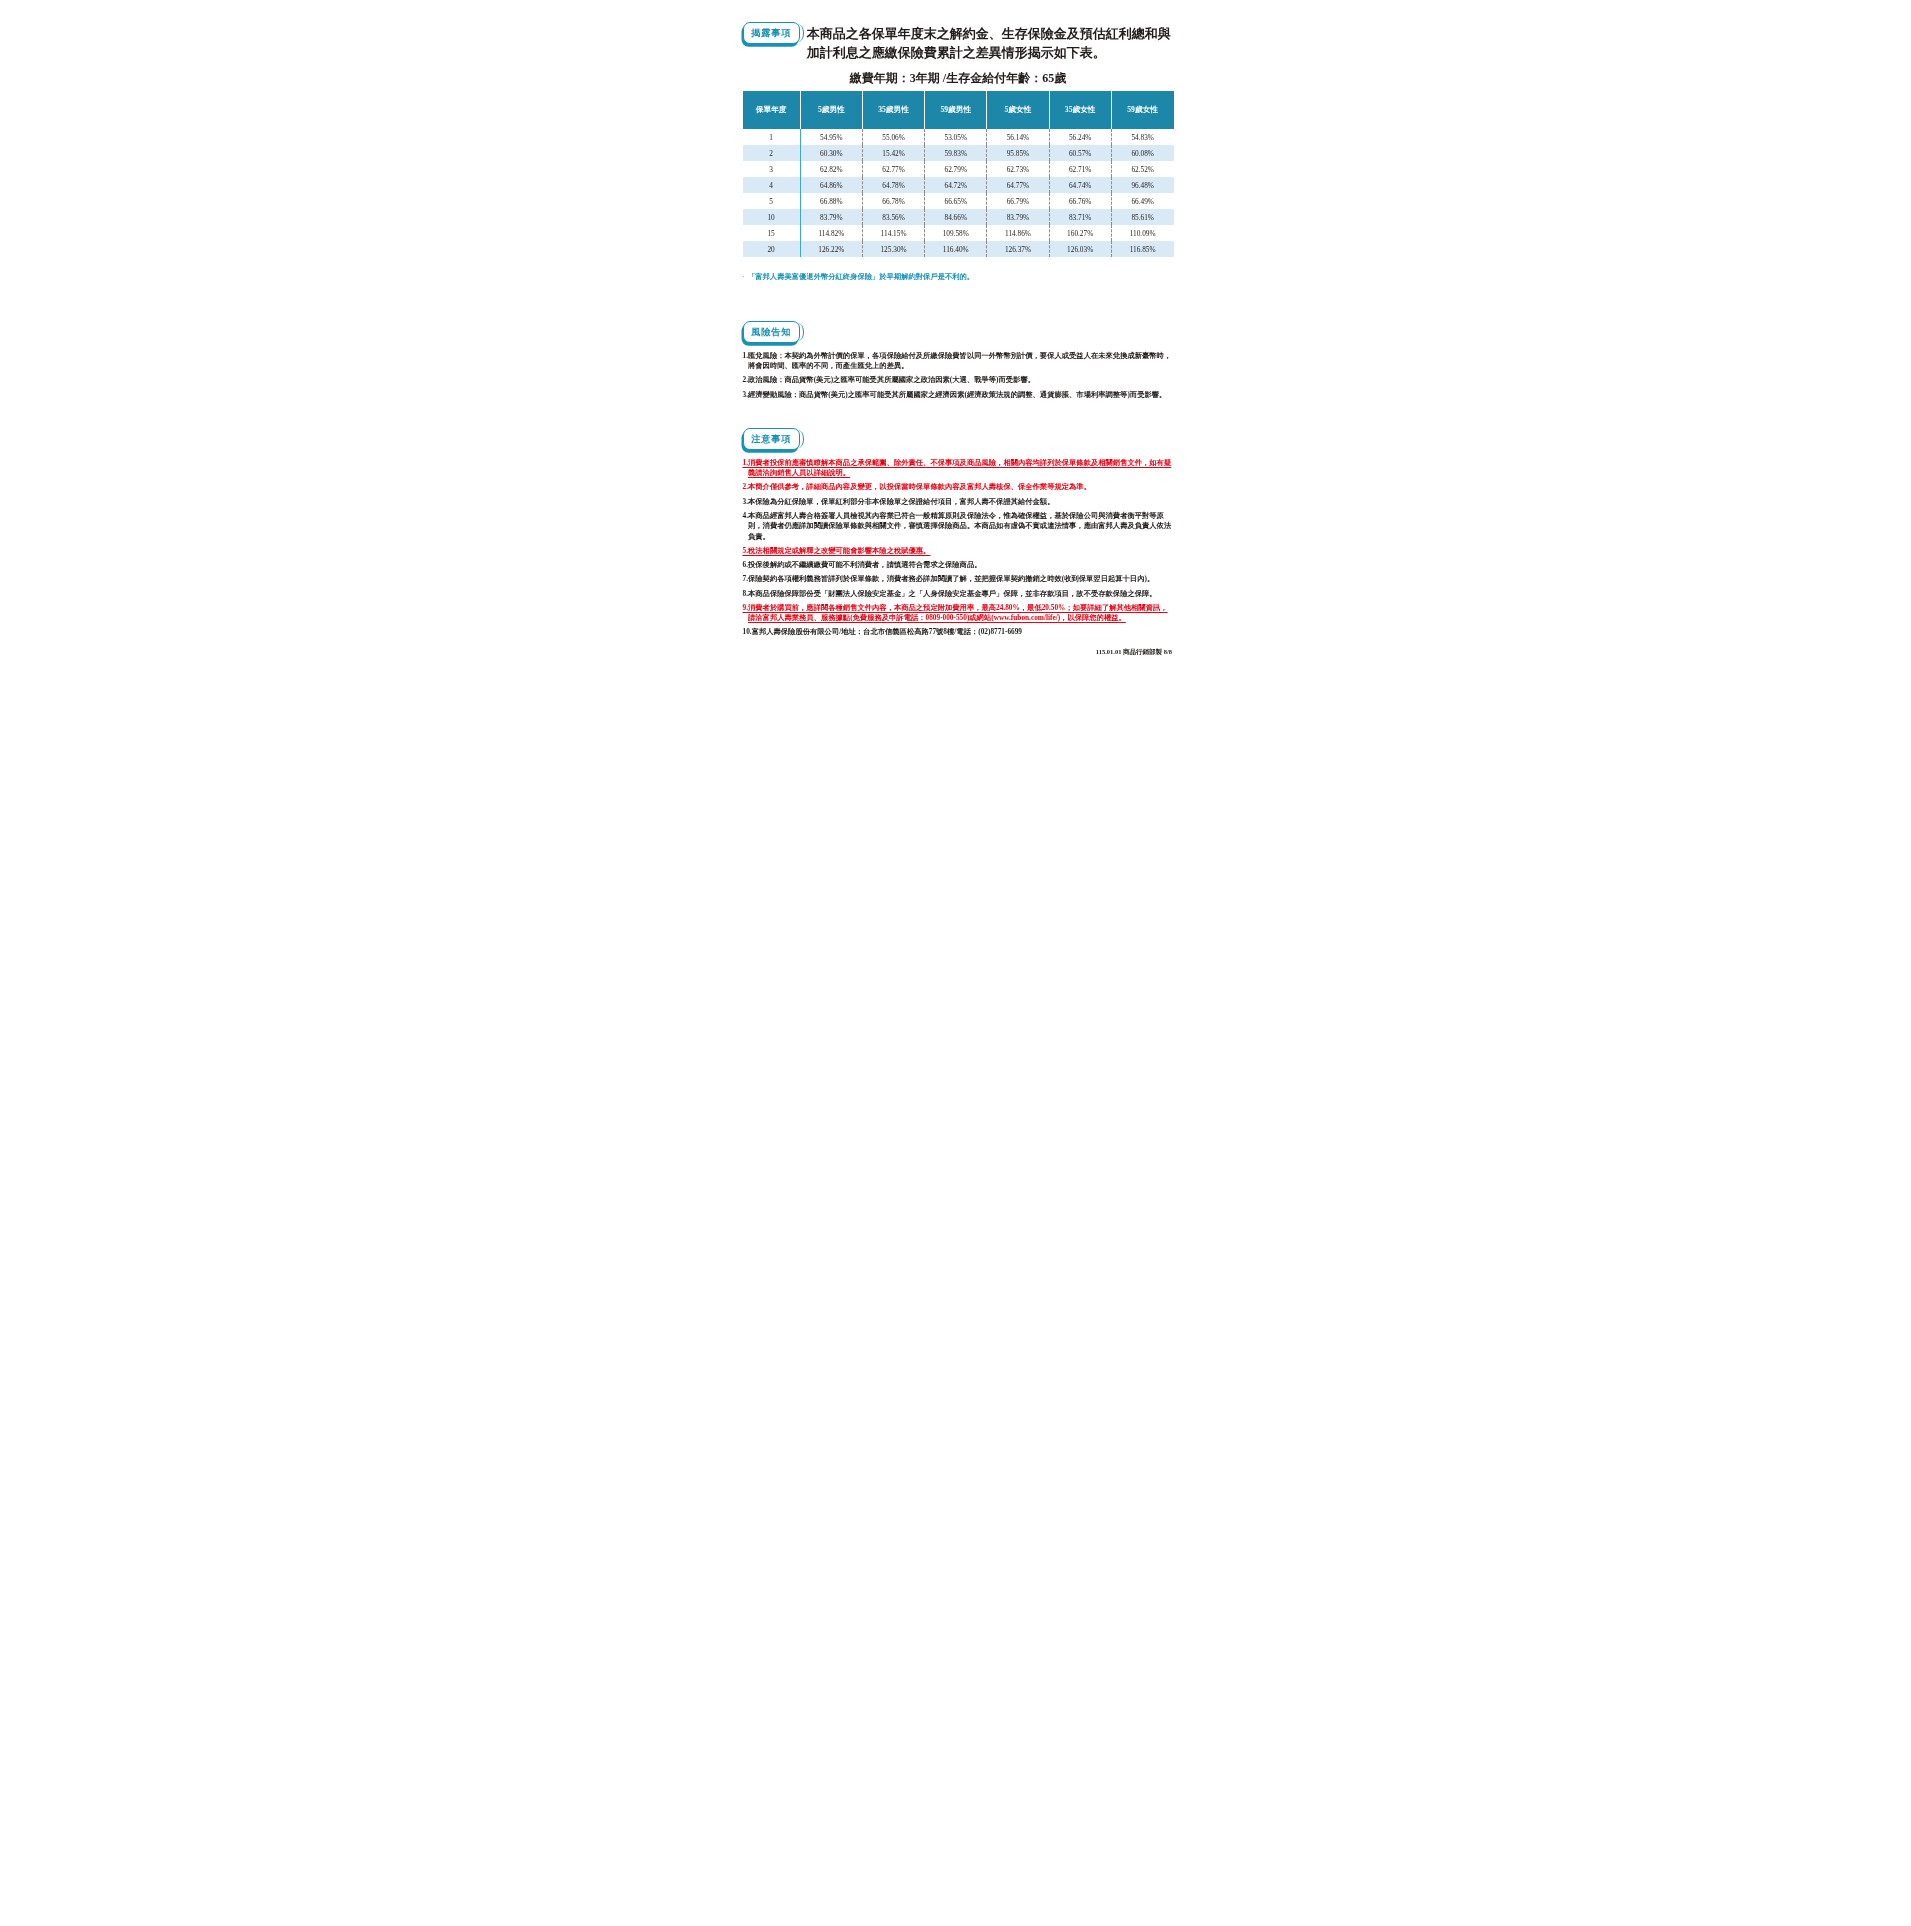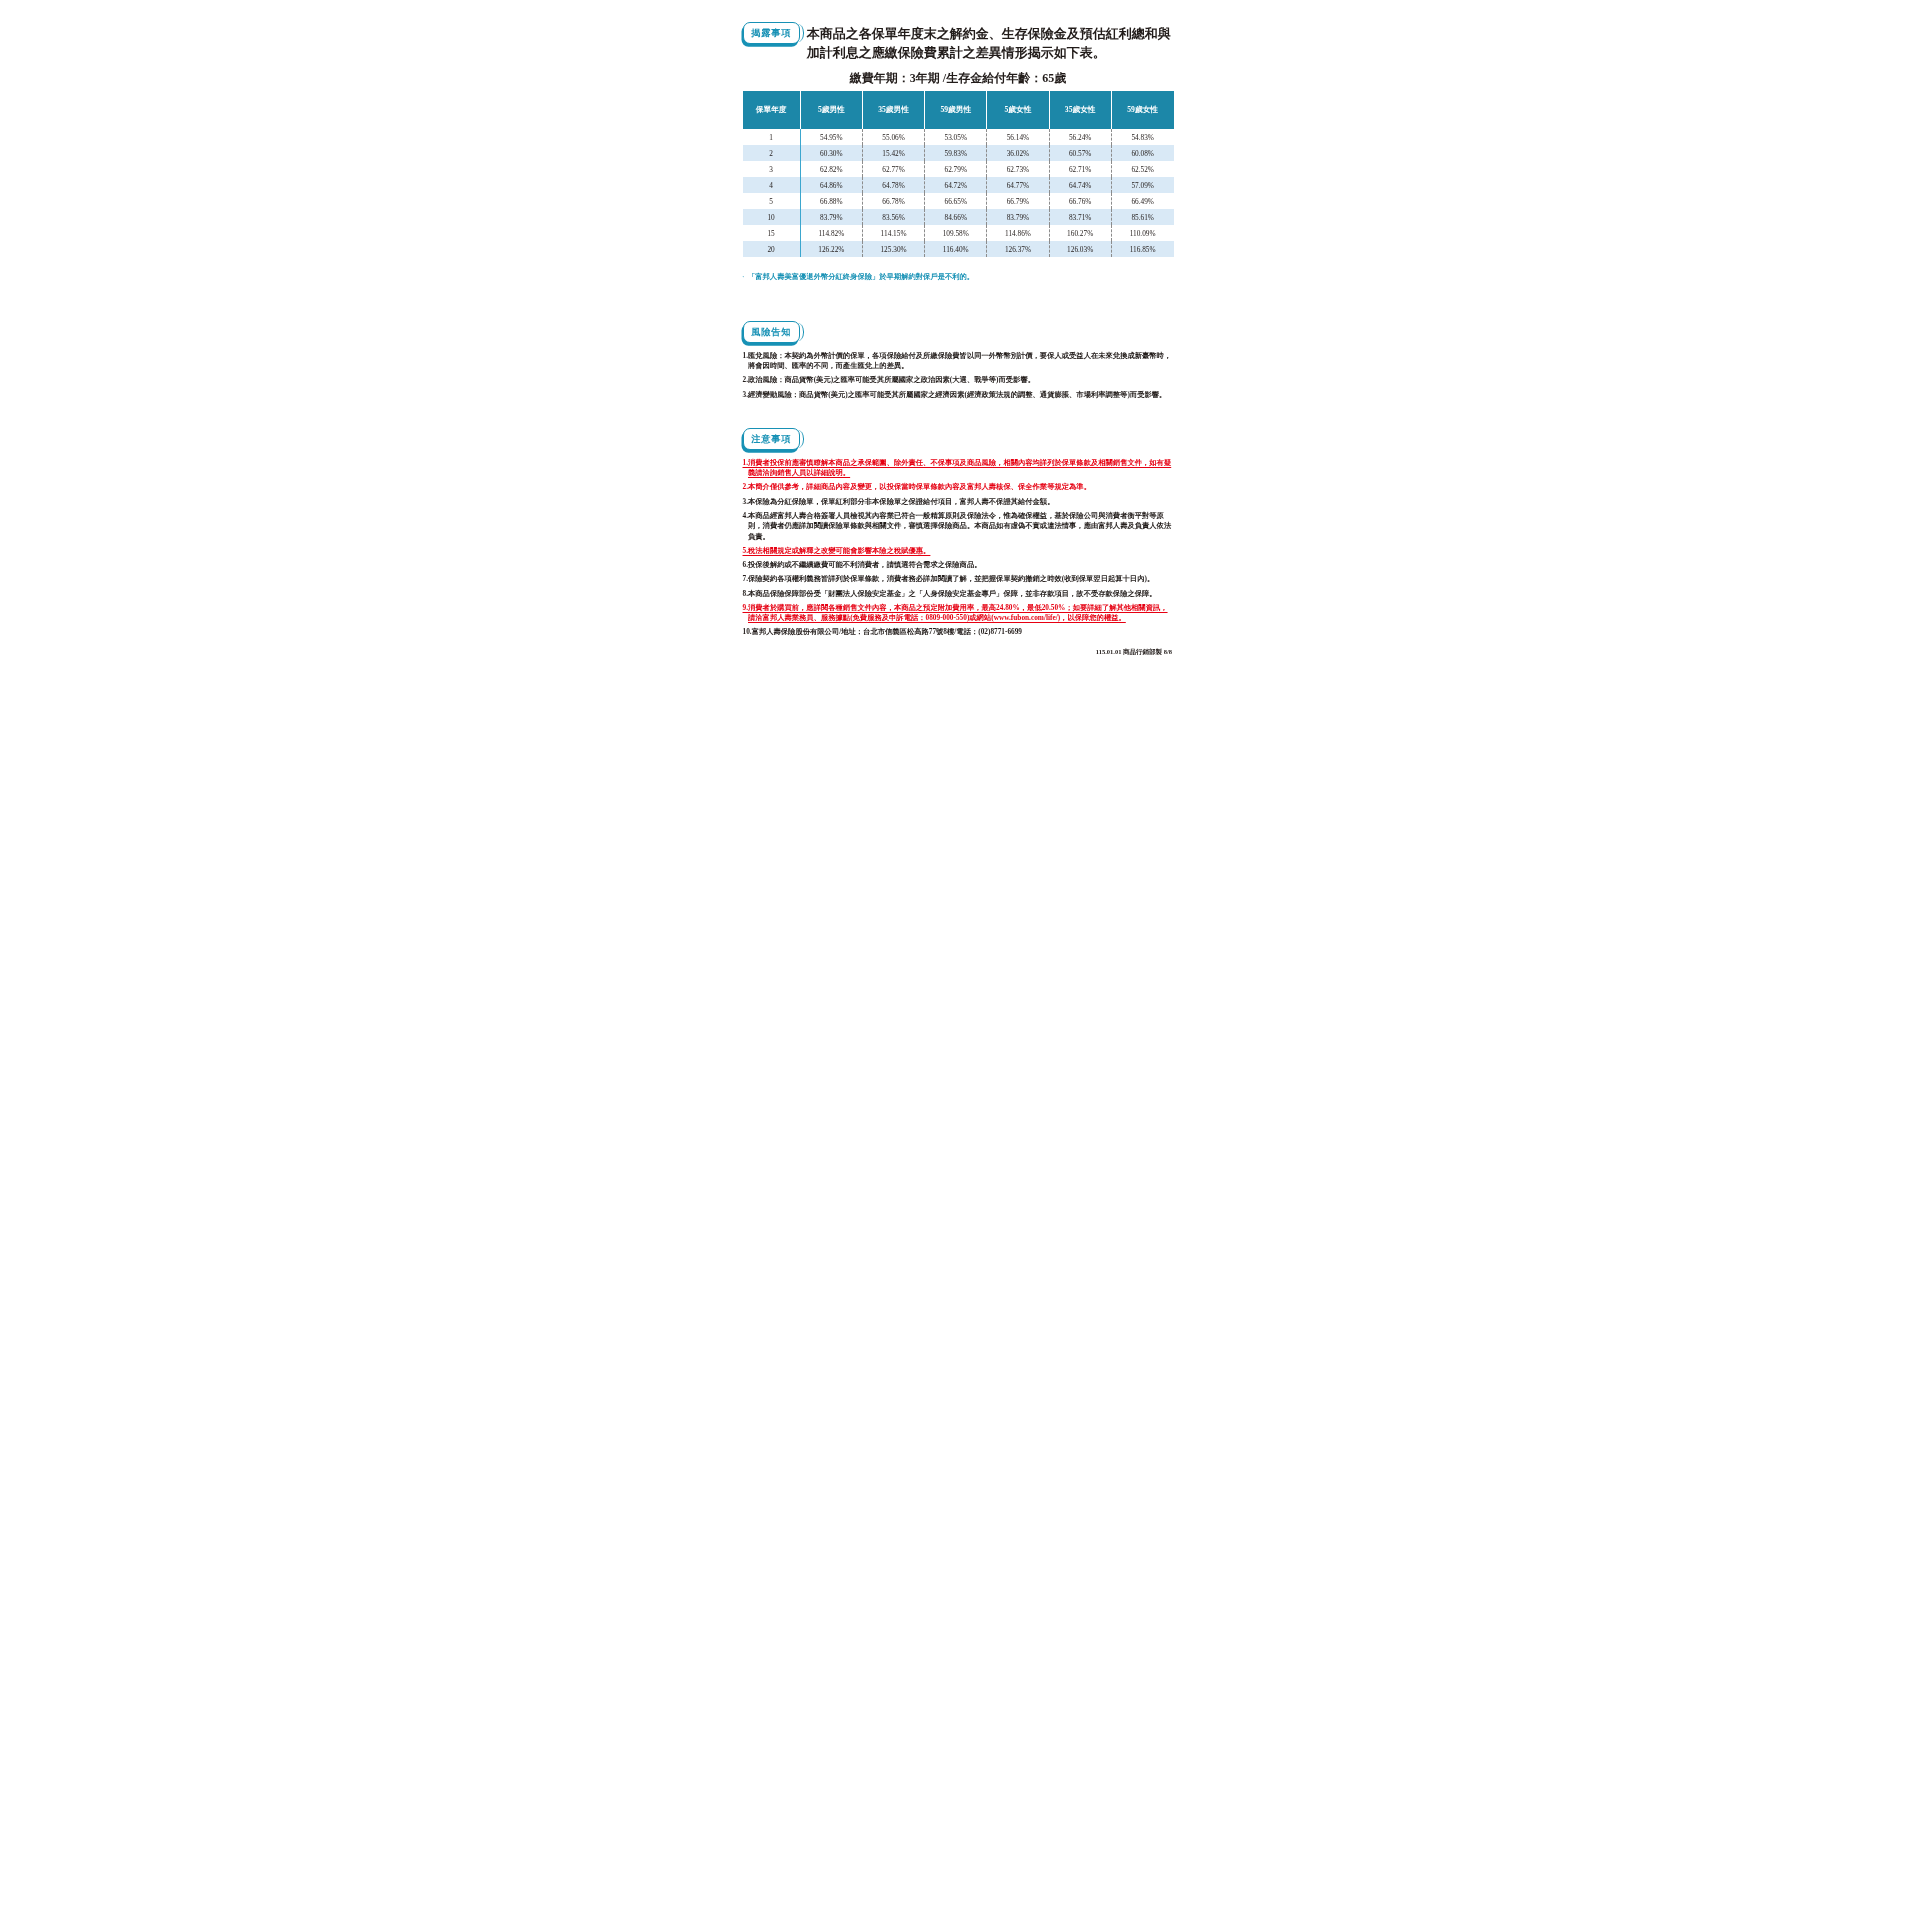--- a/index.html
+++ b/index.html
@@ -98,41 +98,41 @@
           <td>53.05%</td>
           <td>56.14%</td>
           <td>56.24%</td>
           <td>54.83%</td>
         </tr>
         <tr>
           <td>2</td>
           <td>60.30%</td>
           <td>15.42%</td>
           <td>59.83%</td>
-          <td>36.02%</td>
+          <td>95.85%</td>
           <td>60.57%</td>
           <td>60.08%</td>
         </tr>
         <tr>
           <td>3</td>
           <td>62.82%</td>
           <td>62.77%</td>
           <td>62.79%</td>
           <td>62.73%</td>
           <td>62.71%</td>
           <td>62.52%</td>
         </tr>
         <tr>
           <td>4</td>
           <td>64.86%</td>
           <td>64.78%</td>
           <td>64.72%</td>
           <td>64.77%</td>
           <td>64.74%</td>
-          <td>57.09%</td>
+          <td>96.48%</td>
         </tr>
         <tr>
           <td>5</td>
           <td>66.88%</td>
           <td>66.78%</td>
           <td>66.65%</td>
           <td>66.79%</td>
           <td>66.76%</td>
           <td>66.49%</td>
         </tr>

